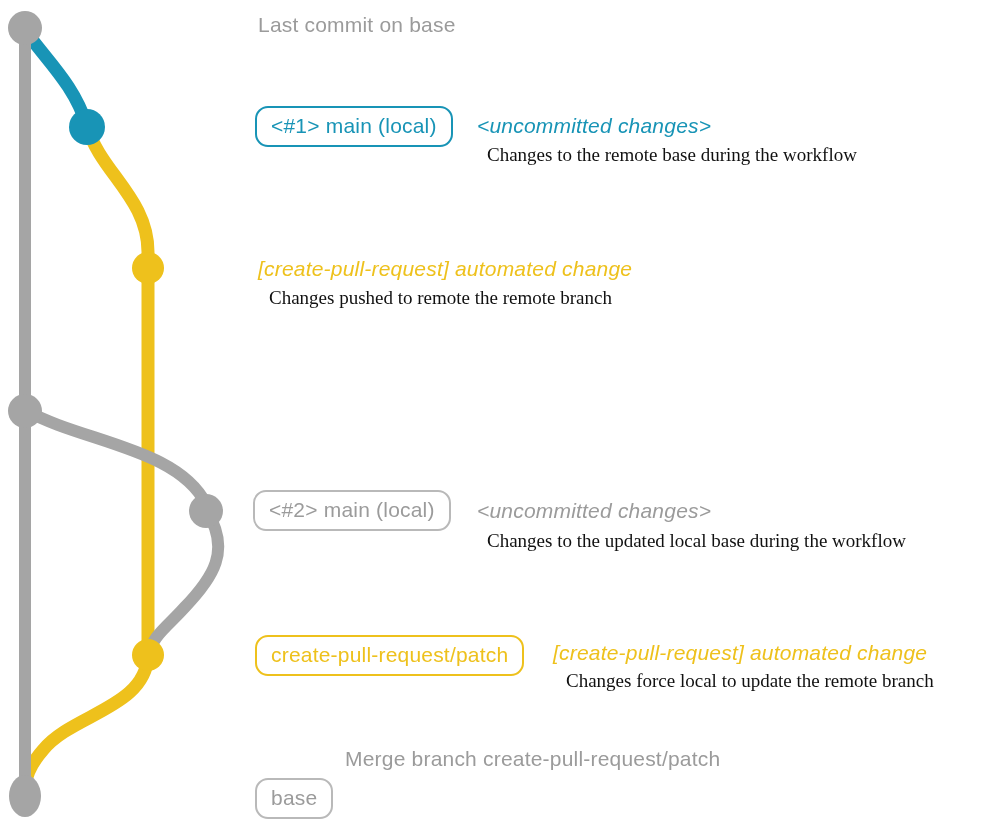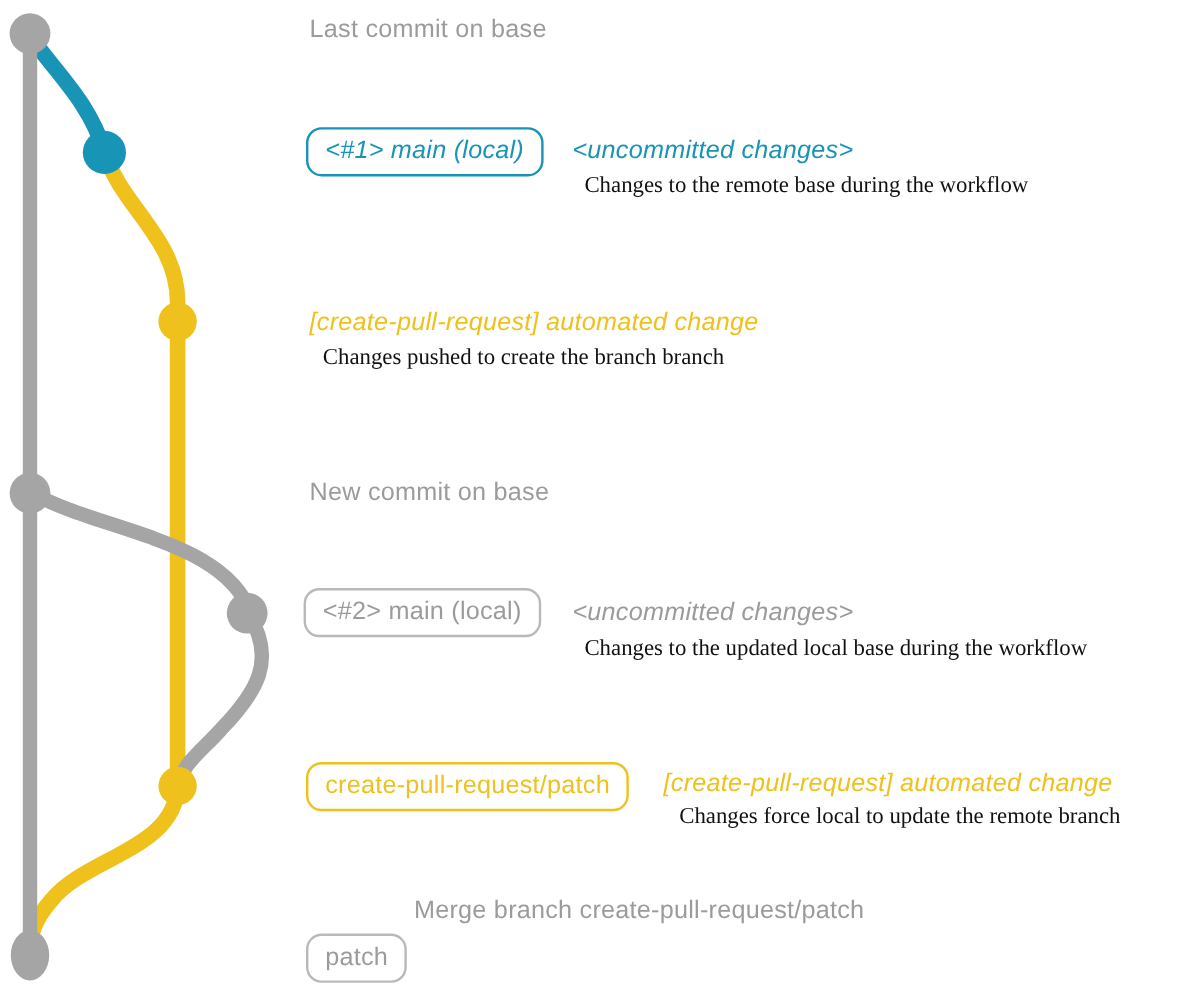--- a/index.html
+++ b/index.html
@@ -77,41 +77,40 @@
     <circle cx="87" cy="127" r="18" class="fill-teal"></circle>
     <circle cx="148" cy="268" r="16" class="fill-gold"></circle>
     <circle cx="25" cy="411" r="17" class="fill-gray"></circle>
     <circle cx="206" cy="511" r="17" class="fill-gray"></circle>
     <circle cx="148" cy="655" r="16" class="fill-gold"></circle>
     <ellipse cx="25" cy="796" rx="16" ry="21" class="fill-gray"></ellipse>
   </svg>
 
   <div class="ann caption" style="left:258px; top:13px;">Last commit on base</div>
 
-  <div class="ann" style="left:255px; top:106px;font-style:italic;">
+  <div class="ann" style="left:255px; top:106px;">
     <span class="badge teal">&lt;#1&gt; main (local)</span>
   </div>
   <div class="ann title teal" style="left:477px; top:114px;">&lt;uncommitted changes&gt;</div>
   <div class="ann desc" style="left:487px; top:144px;">Changes to the remote base during the workflow</div>
 
   <div class="ann title gold" style="left:258px; top:257px;">[create-pull-request] automated change</div>
-  <div class="ann desc" style="left:269px; top:287px;">Changes pushed to create the branch branch</div>
+  <div class="ann desc" style="left:269px; top:287px;">Changes pushed to remote the remote branch</div>
 
-  <div class="ann caption" style="left:258px; top:399px;">New commit on base</div>
 
   <div class="ann" style="left:253px; top:490px;border-radius:14px;">
     <span class="badge gray">&lt;#2&gt; main (local)</span>
   </div>
   <div class="ann title gray" style="left:477px; top:499px;">&lt;uncommitted changes&gt;</div>
   <div class="ann" style="left:255px; top:635px;">
     <span class="badge gold">create-pull-request/patch</span>
   </div>
 
   <div class="ann desc" style="left:487px; top:530px;">Changes to the updated local base during the workflow</div>
   <div class="ann title gold" style="left:553px; top:641px;">[create-pull-request] automated change</div>
   <div class="ann desc" style="left:566px; top:670px;">Changes force local to update the remote branch</div>
 
   <div class="ann" style="left:255px; top:778px;">
-    <span class="badge gray">patch</span>
+    <span class="badge gray">base</span>
   </div>
   <div class="ann caption" style="left:345px; top:747px;">Merge branch create-pull-request/patch</div>
 
 </div>
 
 </body></html>

